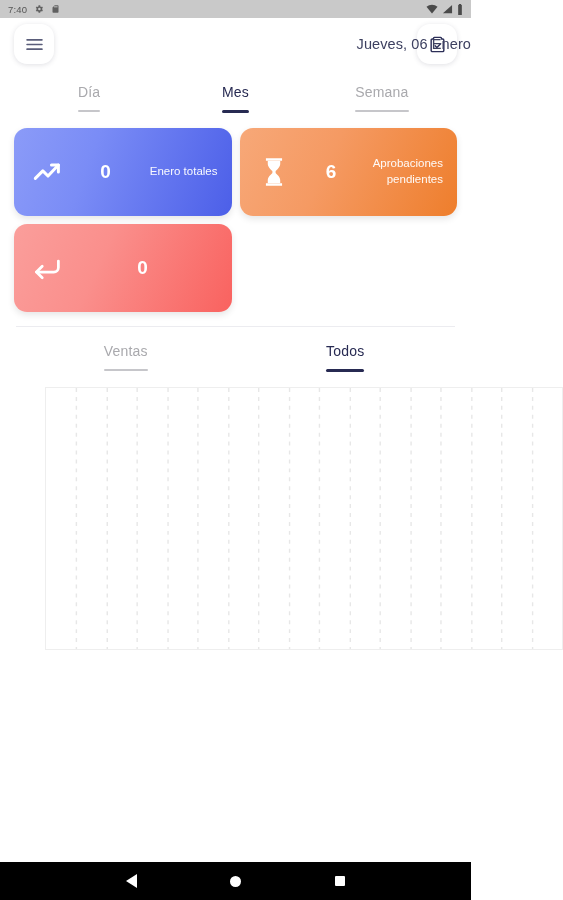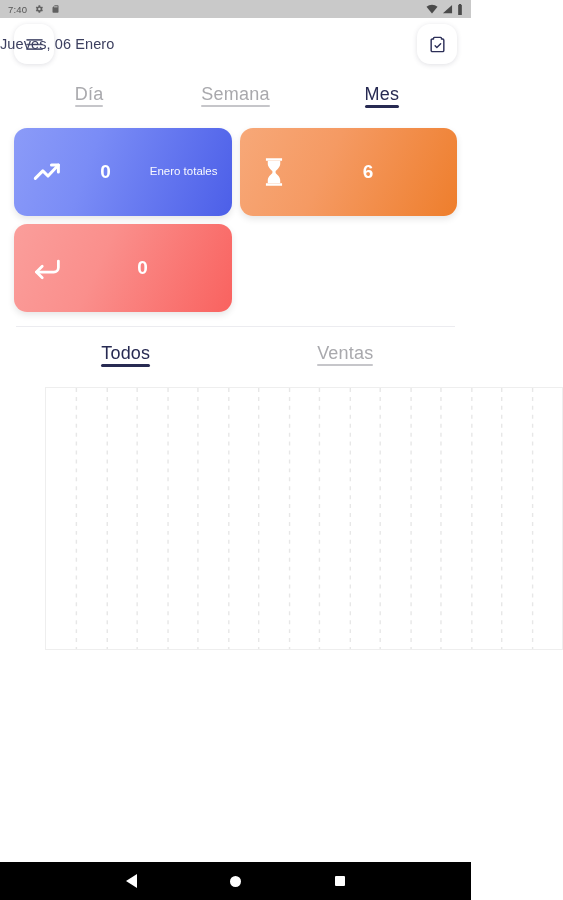--- a/index.html
+++ b/index.html
@@ -44,21 +44,21 @@
     border-radius:13px;
     background:#ffffff;
     box-shadow:0 1px 5px rgba(60,60,90,.16);
     display:flex; align-items:center; justify-content:center;
     cursor:pointer;
     flex:0 0 40px;
   }
   .appbar-title {
     position:absolute;
     left:0; right:0;
-    text-align:left;
+    text-align:right;
     font-size:14.5px;
     color:#3d4060;
     font-weight:400;
     pointer-events:none;
     letter-spacing:.1px;
   }
 
   
   .tabrow {
     display:flex;
@@ -68,24 +68,24 @@
   .tabrow.period { margin-top:12px; height:32px; }
   .tabrow.filter  { margin-top:14px; height:32px; }
   .tab {
     flex:1 1 0;
     display:flex; align-items:flex-start; justify-content:center;
     cursor:pointer;
     padding-top:2px;
   }
   .tab-inner { display:inline-flex; flex-direction:column; align-items:center; }
   .tab-label {
-    font-size:18px;
+    font-size:14px;
     color:#a9a9ad;
     letter-spacing:.2px;
-    padding-bottom:0;
+    padding-bottom:10px;
     white-space:nowrap;
   }
   .tab.active .tab-label { color:#272a52; }
   .tab-underline {
     height:2px; width:100%;
     background:#c6c6ca;
     border-radius:2px;
   }
   .tab.active .tab-underline { background:#272a52; height:2.5px; }
 
@@ -229,29 +229,29 @@
     </div>
   </div>
 
   <div class="tabrow period">
     <div class="tab">
       <div class="tab-inner">
         <span class="tab-label">Día</span>
         <span class="tab-underline"></span>
       </div>
     </div>
+    <div class="tab active">
+      <div class="tab-inner">
+        <span class="tab-label">Mes</span>
+        <span class="tab-underline"></span>
+      </div>
+    </div>
     <div class="tab">
       <div class="tab-inner">
         <span class="tab-label">Semana</span>
-        <span class="tab-underline"></span>
-      </div>
-    </div>
-    <div class="tab active">
-      <div class="tab-inner">
-        <span class="tab-label">Mes</span>
         <span class="tab-underline"></span>
       </div>
     </div>
   </div>
 
   <div class="cards">
 
     <div class="card blue">
       <span class="c-icon">
         <svg width="30" height="24" viewBox="0 0 26 20" fill="none" stroke="#ffffff" stroke-width="2.6" stroke-linecap="round" stroke-linejoin="round">
@@ -265,46 +265,47 @@
 
 
     <div class="card orange">
       <span class="c-icon">
         <svg width="22" height="30" viewBox="0 0 18 26" fill="#ffffff">
           <path d="M2 1h14v2.2H2zM2 22.8h14V25H2z"></path>
           <path d="M3.6 3.4h10.8v2.4c0 3-2.6 4.8-4 6.4v1.6c1.4 1.6 4 3.4 4 6.4v2.4H3.6v-2.4c0-3 2.6-4.8 4-6.4v-1.6c-1.4-1.6-4-3.4-4-6.4V3.4z"></path>
         </svg>
       </span>
       <span class="c-value">6</span>
+      <span class="c-label">Aprobaciones pendientes</span>
     </div>
 
     <div class="card pink">
       <span class="c-icon">
         <svg width="30" height="24" viewBox="0 0 26 20" fill="none" stroke="#ffffff" stroke-width="2.4" stroke-linecap="round" stroke-linejoin="round">
           <path d="M22 4v5.5a4 4 0 0 1-4 4H3"></path>
           <path d="M8 8.5 3 13.5l5 5"></path>
         </svg>
       </span>
       <span class="c-value">0</span>
     </div>
 
   </div>
 
   <div class="divider"></div>
 
   <div class="tabrow filter">
+    <div class="tab">
+      <div class="tab-inner">
+        <span class="tab-label">Ventas</span>
+        <span class="tab-underline"></span>
+      </div>
+    </div>
     <div class="tab active">
       <div class="tab-inner">
         <span class="tab-label">Todos</span>
-        <span class="tab-underline"></span>
-      </div>
-    </div>
-    <div class="tab">
-      <div class="tab-inner">
-        <span class="tab-label">Ventas</span>
         <span class="tab-underline"></span>
       </div>
     </div>
   </div>
 
   <div class="chart-wrap">
     <div class="chart-plot">
       <svg id="chart-svg" viewBox="0 0 518 263" preserveAspectRatio="none">
           <line x1="30.5" y1="0" x2="30.5" y2="263" stroke="#e7e7e7" stroke-width="1.4" stroke-dasharray="4 5"></line>
           <line x1="61.5" y1="0" x2="61.5" y2="263" stroke="#e7e7e7" stroke-width="1.4" stroke-dasharray="4 5"></line>

